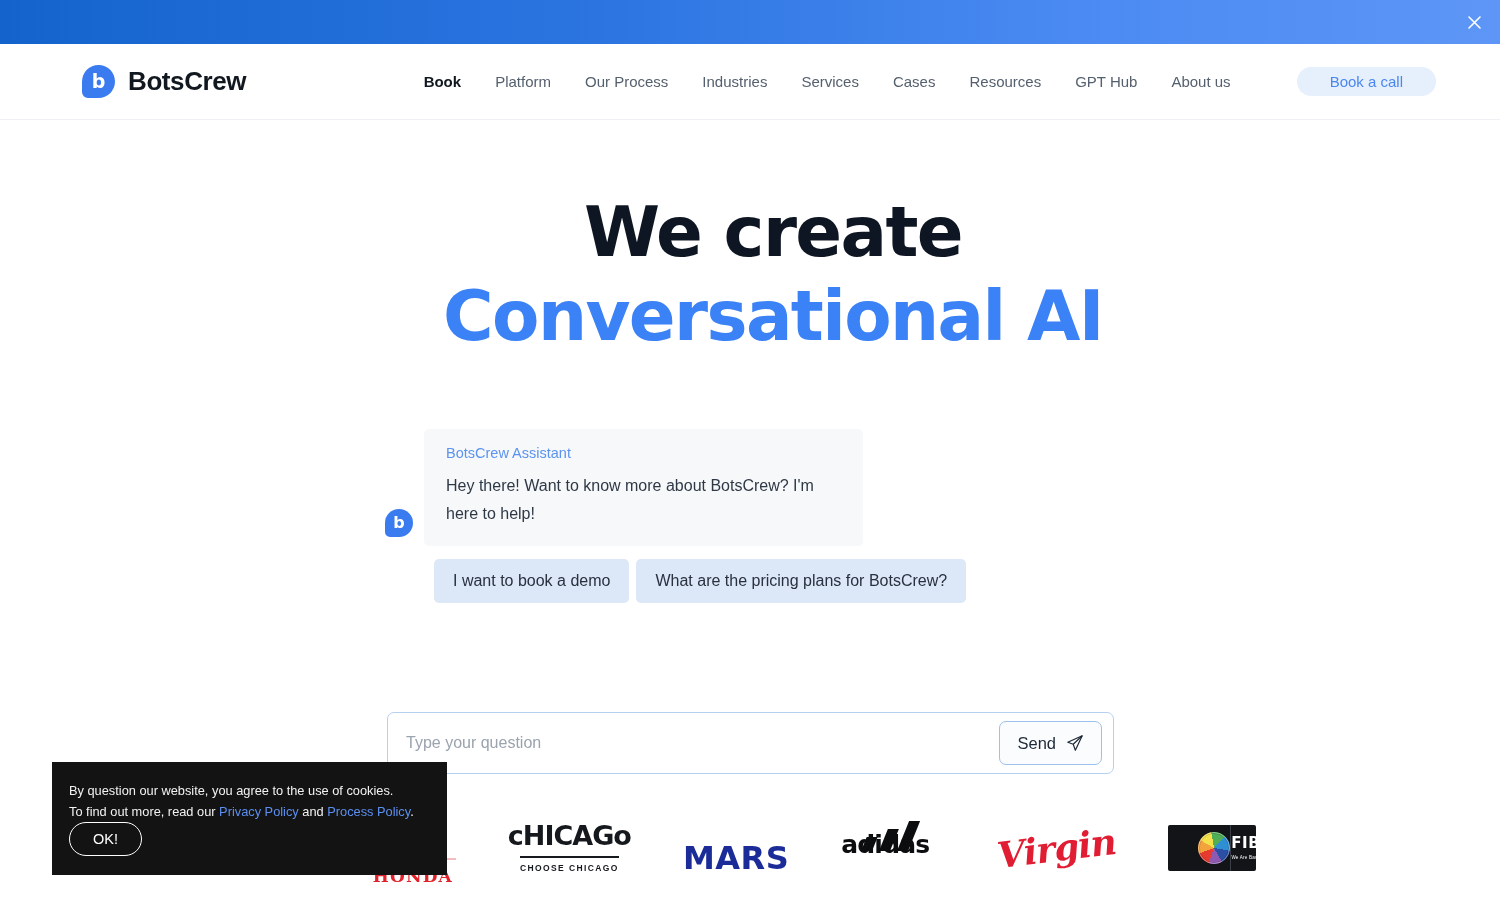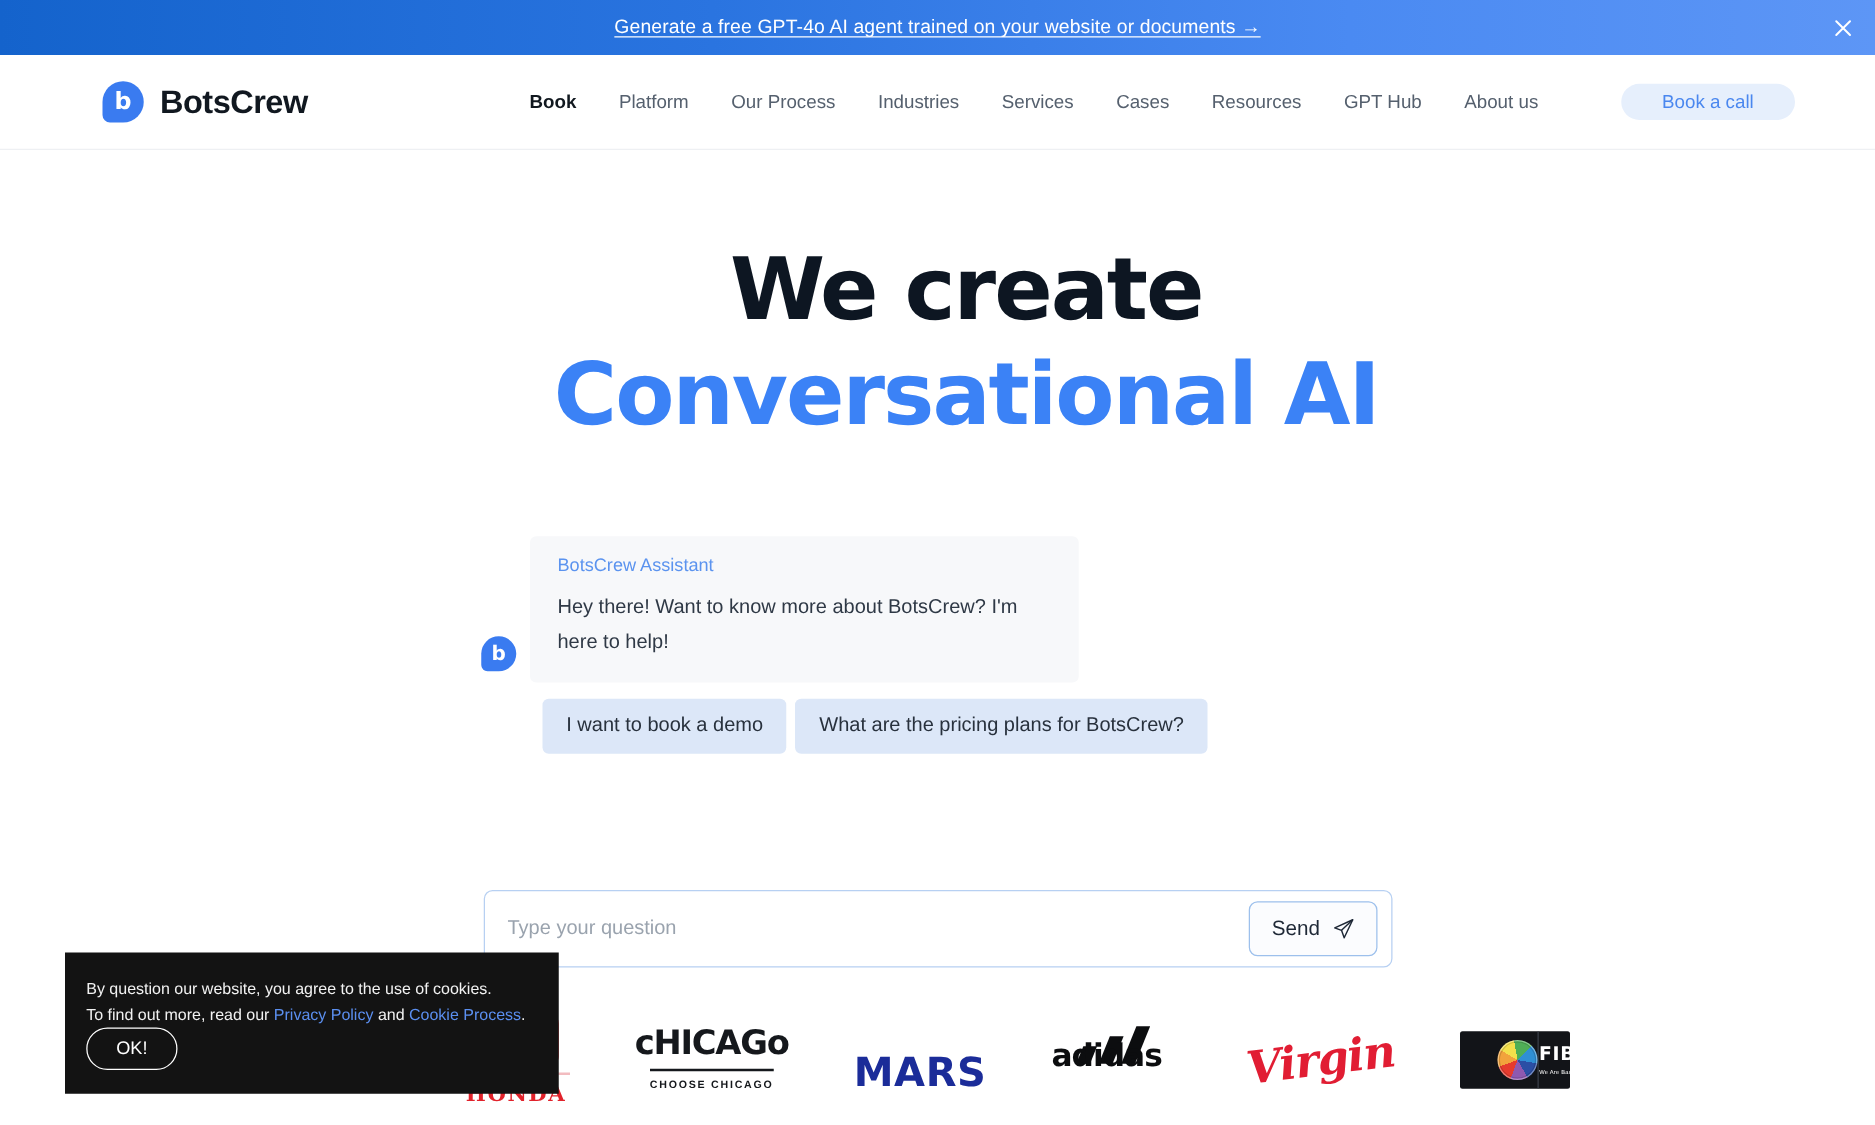--- a/index.html
+++ b/index.html
@@ -423,21 +423,20 @@
     font-size: 14.5px;
     font-family: inherit;
     padding: 8px 23px;
     cursor: pointer;
   }
 </style>
 </head>
 <body>
 
 <div class="promo-banner">
-  <span class="promo-link">Generate a free GPT-4o AI agent trained on your website or documents  →</span>
   <span class="promo-close">
     <svg width="15" height="15" viewBox="0 0 15 15" aria-hidden="true">
       <path d="M2 2 L13 13 M13 2 L2 13" stroke="#ffffff" stroke-width="1.6" fill="none" stroke-linecap="round"></path>
     </svg>
   </span>
 </div>
 
 <header class="site-header">
 
   <div class="brand">
@@ -560,16 +559,16 @@
         <span class="fiba-sub">We Are Basketball</span>
       </span>
     </div>
   </div>
 
 </section>
 
 <div class="cookie-banner">
   <div class="cookie-text">
     <div>By question our website, you agree to the use of cookies.</div>
-    <div><span>To find out more, read our </span><a>Privacy Policy</a><span> and </span><a>Cookie Process</a><span>.</span></div>
+    <div><span>To find out more, read our </span><a>Privacy Policy</a><span> and </span><a>Process Policy</a><span>.</span></div>
   </div>
   <button class="cookie-ok">OK!</button>
 </div>
 
 </body></html>

